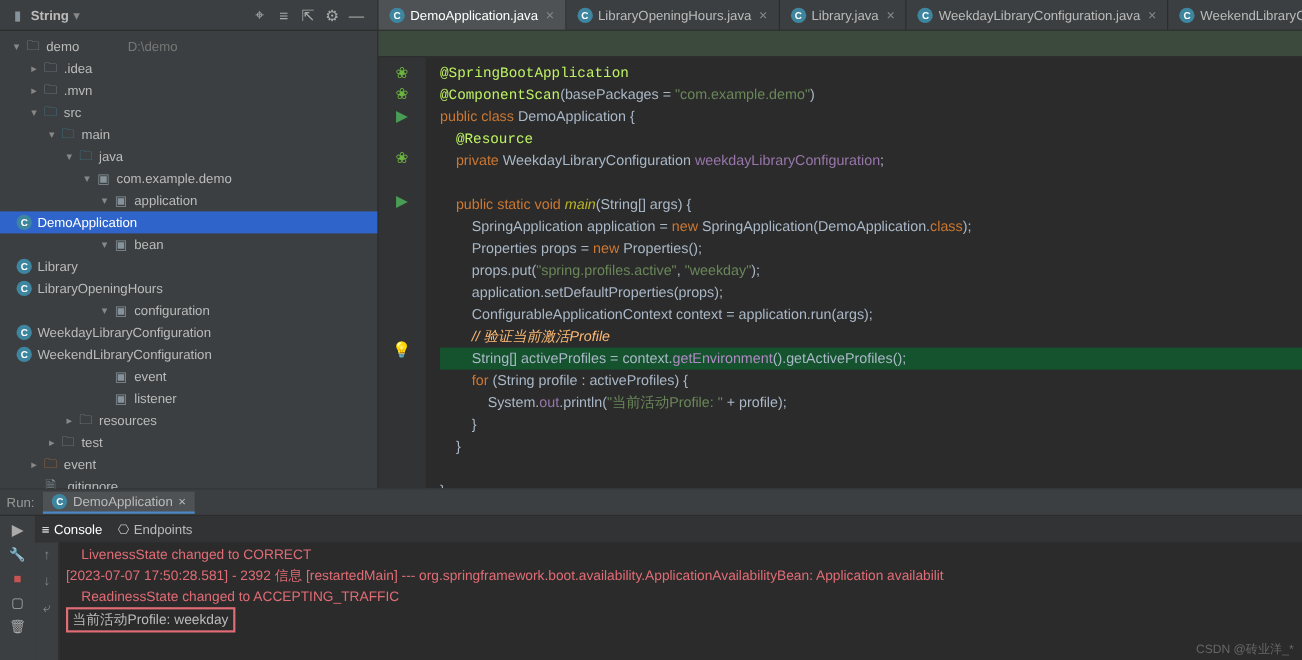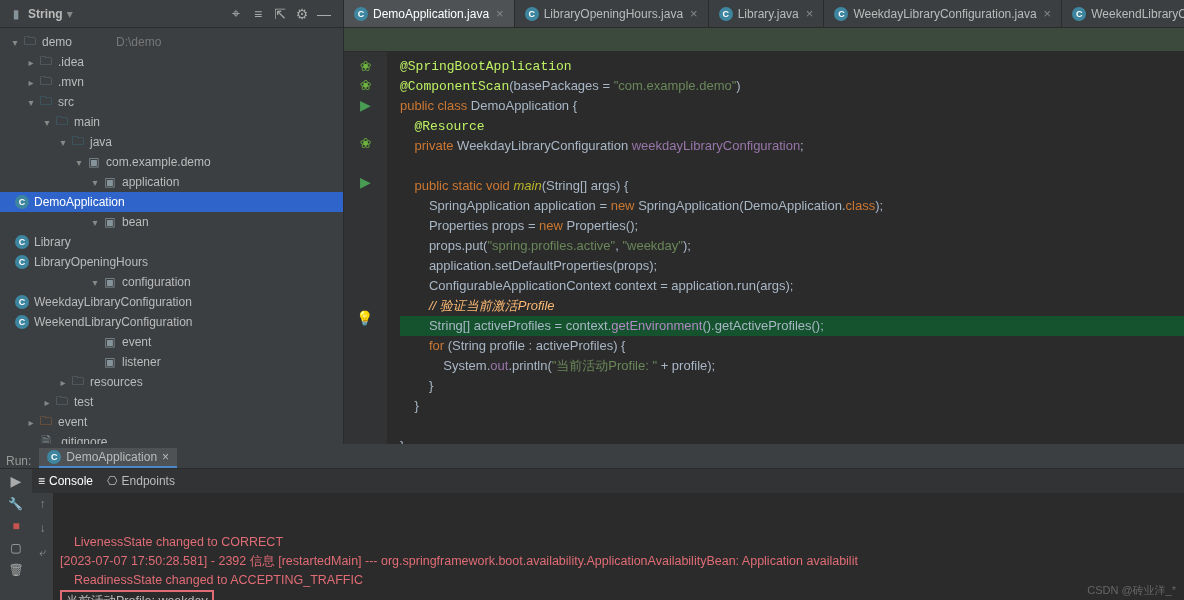--- a/index.html
+++ b/index.html
@@ -43,31 +43,31 @@
     .code-line { height: 20px; }
     .code-line.hl { background: #14532d; }
     .kw-orange { color: #cc7832; }
     .kw-yellow { color: #bbb529; font-style: italic; }
     .ann { color: #bef264; font-family: Liberation Mono, monospace; }
     .str { color: #6a8759; }
     .purple { color: #9876aa; }
     .comment { color: #fdba74; font-style: italic; }
     .lightpurple { color: #b389c5; }
     .run-panel { height: 156px; background: #2b2b2b; border-top: 1px solid #3c3f41; display: flex; flex-direction: column; position: relative; }
-    .run-header { height: 24px; display: flex; align-items: flex-end; background: #3c3f41; border-bottom: 1px solid #2b2b2b; padding: 0 6px; gap: 8px; }
+    .run-header { height: 24px; display: flex; align-items: center; background: #3c3f41; border-bottom: 1px solid #2b2b2b; padding: 0 6px; gap: 8px; }
     .run-header-label { color: #999; }
     .run-config-tab { padding: 2px 8px; background: #4e5254; display: flex; align-items: center; gap: 5px; border-bottom: 2px solid #4a88c7; }
     .console-tabs { height: 24px; display: flex; align-items: center; background: #313335; padding: 0 6px; gap: 14px; }
     .console-tab { display: flex; align-items: center; gap: 4px; color: #bbb; cursor: pointer; }
     .console-tab.active { color: #fff; }
     .run-body { flex: 1; display: flex; min-height: 0; }
     .run-left-toolbar { width: 32px; background: #3c3f41; display: flex; flex-direction: column; align-items: center; padding-top: 4px; gap: 8px; }
     .run-left-toolbar .ti { color: #aaa; cursor: pointer; }
     .run-play { color: #499c54; font-size: 14px; }
-    .console-out { flex: 1; font-family: "JetBrains Mono", Consolas, monospace; font-size: 12.5px; line-height: 19px; padding: 2px 6px; color: #ccc; white-space: pre; overflow: hidden; position: relative; margin-top: 38px; }
+    .console-out { flex: 1; font-family: "JetBrains Mono", Consolas, monospace; font-size: 12.5px; line-height: 19px; padding: 2px 6px; color: #ccc; white-space: pre; overflow: hidden; position: relative; }
     .out-line { height: 19px; }
     .out-red { color: #e06c75; }
     .out-emph-box { display: inline-block; border: 2px solid #e06c75; padding: 0 4px; color: #bbb; }
     .watermark { position: absolute; color: #f4c430; font-size: 20px; font-weight: bold; pointer-events: none; }
     .brand { position: absolute; bottom: 2px; right: 8px; color: #666; font-size: 11px; }
     .left-rail { width: 22px; background: #3c3f41; border-right: 1px solid #2b2b2b; display: flex; flex-direction: column; align-items: center; padding-top: 4px; gap: 10px; }
   </style>
 </head>
 <body>
 

